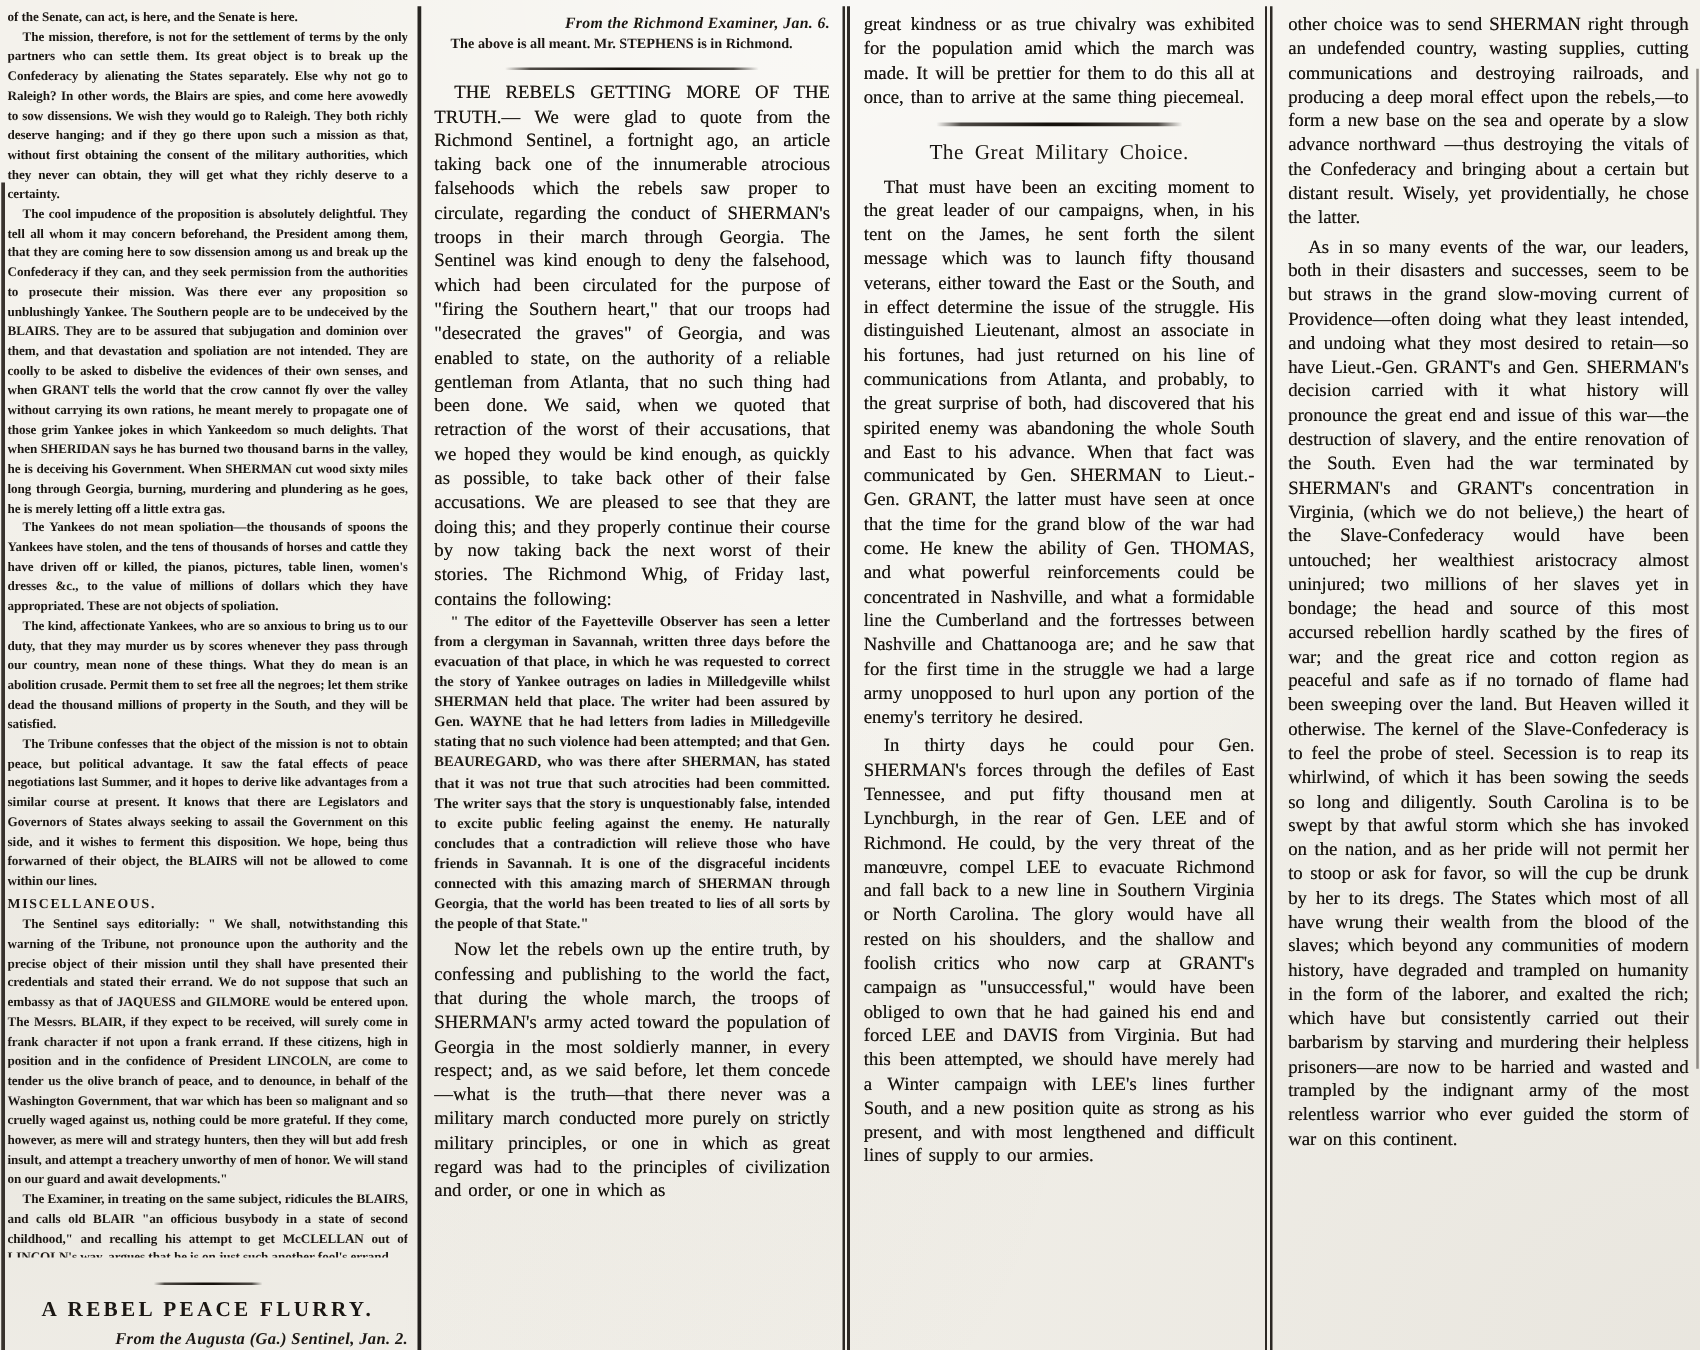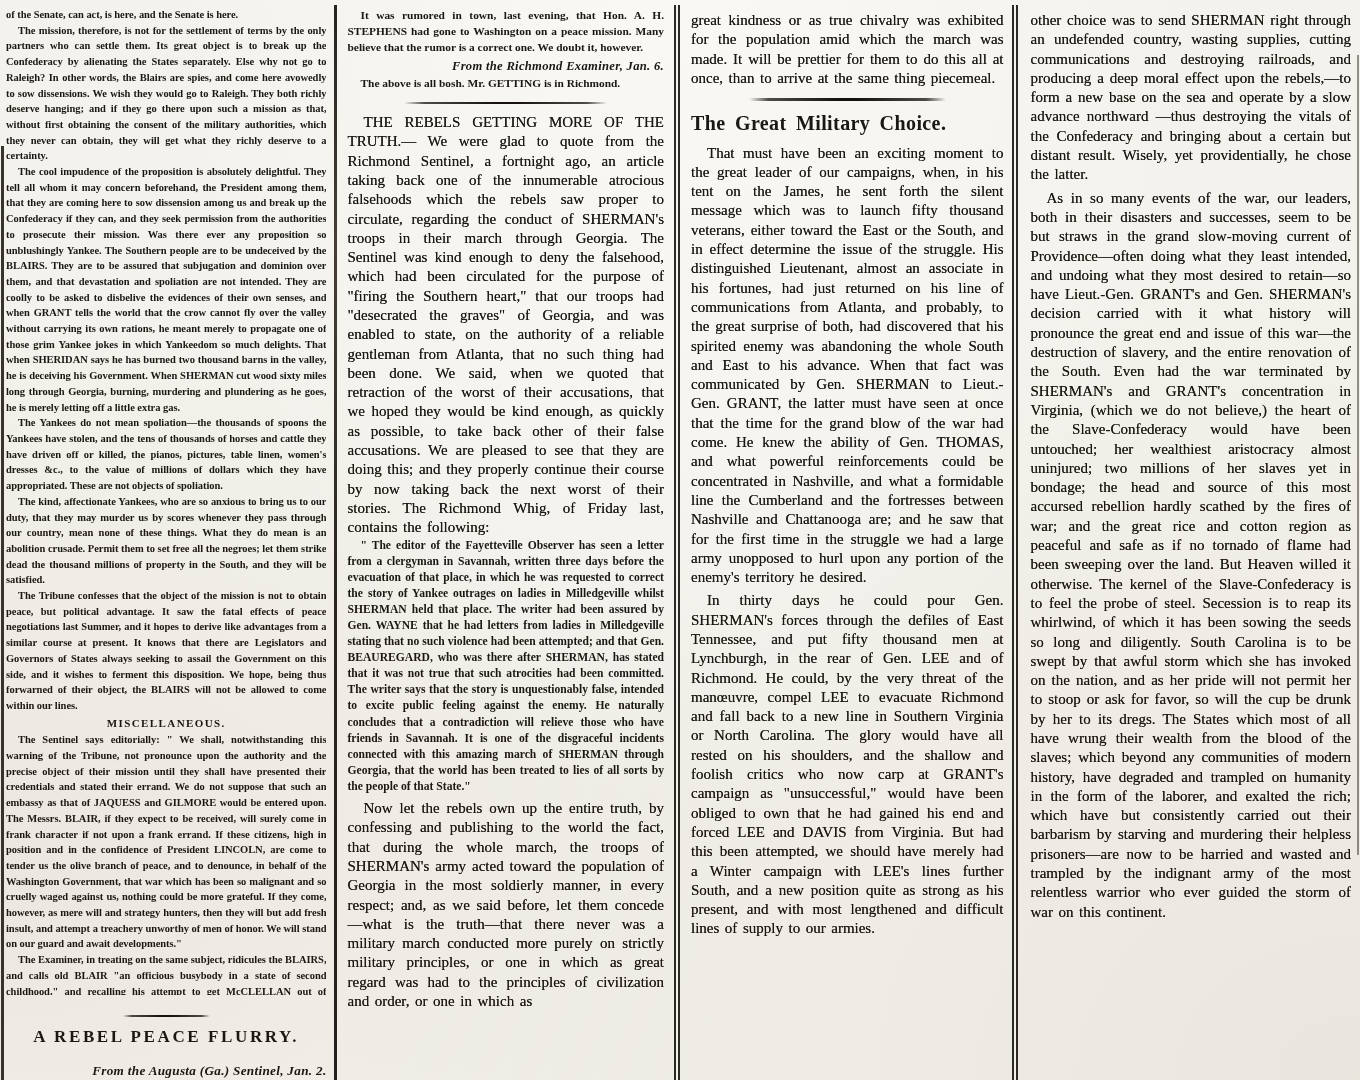--- a/index.html
+++ b/index.html
@@ -73,48 +73,47 @@
     font-style: italic;
     font-weight: 700;
     font-size: 12.6px;
     line-height: 17px;
     margin: 2px 0 1px 0 !important;
     letter-spacing: 0.3px;
   }
   .credit-flurry { font-size: 13.2px; margin-top: 4px !important; }
   
   .misc-head {
-    text-align: center;
     font-weight: 700;
     font-size: 11px;
     letter-spacing: 1.4px;
     text-indent: 0 !important;
     margin: 2px 0 1px 0 !important;
   }
   .flurry-headline {
     text-align: center;
     font-weight: 700;
     font-size: 17px;
     letter-spacing: 2.6px;
-    margin: 12px 0 17px 0;
+    margin: 12px 0 6px 0;
     text-indent: 0;
   }
   .flurry-subhead {
     text-align: center;
     font-weight: 700;
     font-size: 11.4px;
     letter-spacing: 0.8px;
     line-height: 16.5px;
     margin: 0 14px 5px 14px;
     text-indent: 0;
   }
   .gmc-headline {
-    text-align: left;
-    font-weight: 700;
-    font-size: 20px;
+    text-align: center;
+    font-weight: 400;
+    font-size: 17px;
     letter-spacing: 0.4px;
     word-spacing: 4px;
     margin: 11px 0 9px 0;
     text-indent: 0;
   }
   
   .col2 { width: 338px; padding: 3px 10px 0 10px; }
   .col3 { width: 333px; padding: 2px 8px 16px 11px; }
   .col4 { width: 344px; padding: 2px 9px 0 13px; }
   .col2 .large, .col3 .large, .col4 .large { margin-top: 4px; }
@@ -182,23 +181,22 @@
     <div class="flurry">
       <div class="hrule w26"></div>
       <h2 class="flurry-headline">A REBEL PEACE FLURRY.</h2>
       <p class="credit credit-flurry">From the Augusta (Ga.) Sentinel, Jan. 2.</p>
     </div>
   </section>
 
   <div class="gutter"></div>
 
   <section class="col col2">
-    <p class="small">It was rumored in town, last evening, that Hon. A. H. STEPHENS had gone to Washington on a peace mission. Many believe that the rumor is a correct one. We doubt it, however.</p>
     <p class="credit">From the Richmond Examiner, Jan. 6.</p>
-    <p class="small">The above is all bosh. Mr. GETTING is in Richmond.</p>
+    <p class="small">The above is all meant. Mr. STEPHENS is in Richmond.</p>
     <div class="hrule w64"></div>
     <p class="large">THE REBELS GETTING MORE OF THE TRUTH.— We were glad to quote from the Richmond Sentinel, a fortnight ago, an article taking back one of the innumerable atrocious falsehoods which the rebels saw proper to circulate, regarding the conduct of SHERMAN's troops in their march through Georgia. The Sentinel was kind enough to deny the falsehood, which had been circulated for the purpose of "firing the Southern heart," that our troops had "desecrated the graves" of Georgia, and was enabled to state, on the authority of a reliable gentleman from Atlanta, that no such thing had been done. We said, when we quoted that retraction of the worst of their accusations, that we hoped they would be kind enough, as quickly as possible, to take back other of their false accusations. We are pleased to see that they are doing this; and they properly continue their course by now taking back the next worst of their stories. The Richmond Whig, of Friday last, contains the following:</p>
     <p class="quote">" The editor of the Fayetteville Observer has seen a letter from a clergyman in Savannah, written three days before the evacuation of that place, in which he was requested to correct the story of Yankee outrages on ladies in Milledgeville whilst SHERMAN held that place. The writer had been assured by Gen. WAYNE that he had letters from ladies in Milledgeville stating that no such violence had been attempted; and that Gen. BEAUREGARD, who was there after SHERMAN, has stated that it was not true that such atrocities had been committed. The writer says that the story is unquestionably false, intended to excite public feeling against the enemy. He naturally concludes that a contradiction will relieve those who have friends in Savannah. It is one of the disgraceful incidents connected with this amazing march of SHERMAN through Georgia, that the world has been treated to lies of all sorts by the people of that State."</p>
     <p class="large">Now let the rebels own up the entire truth, by confessing and publishing to the world the fact, that during the whole march, the troops of SHERMAN's army acted toward the population of Georgia in the most soldierly manner, in every respect; and, as we said before, let them concede—what is the truth—that there never was a military march conducted more purely on strictly military principles, or one in which as great regard was had to the principles of civilization and order, or one in which as</p>
   </section>
 
   <div class="gutter double"></div>
 
   <section class="col col3">
     <p class="large frag">great kindness or as true chivalry was exhibited for the population amid which the march was made. It will be prettier for them to do this all at once, than to arrive at the same thing piecemeal.</p>

